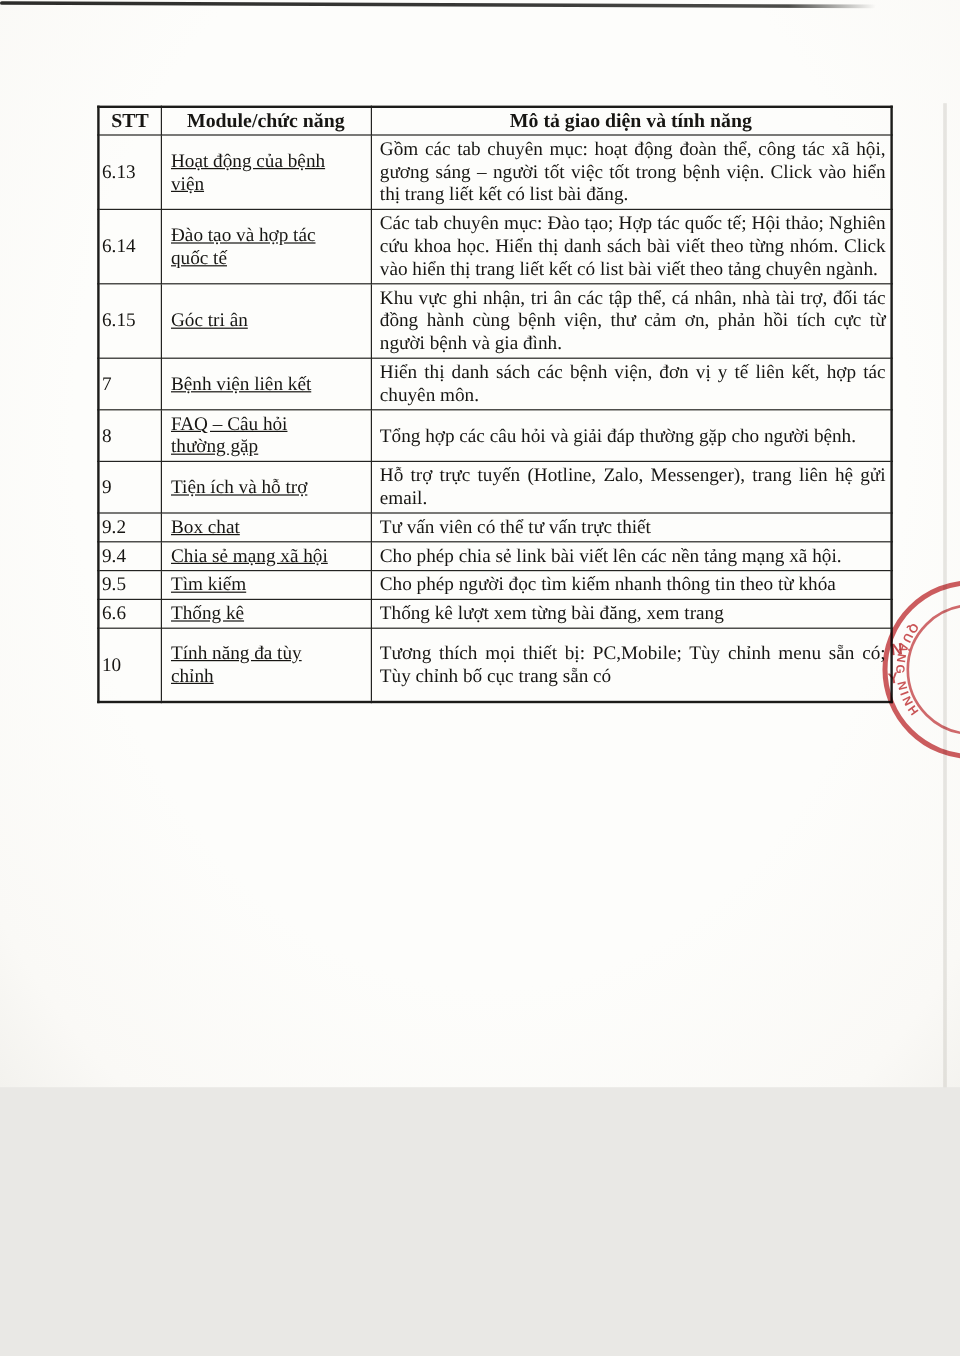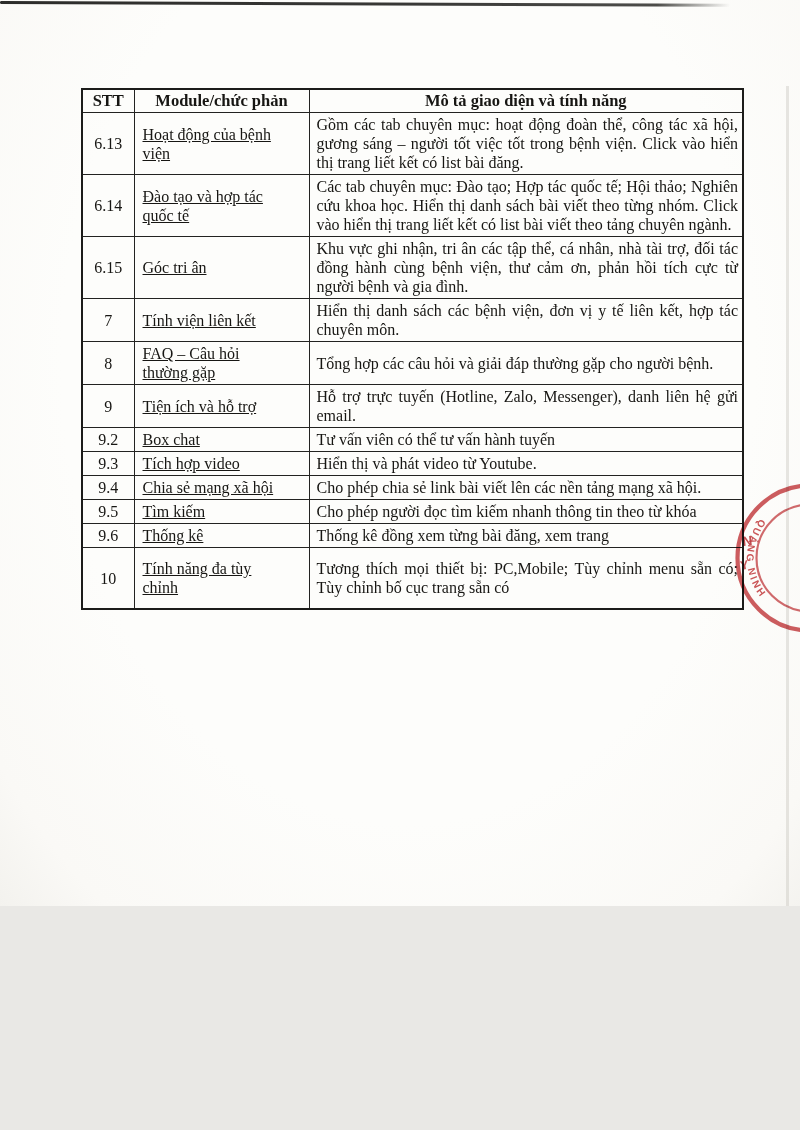--- a/index.html
+++ b/index.html
@@ -58,21 +58,21 @@
   }
   .features th {
     font-size: 16.5px; font-weight: bold;
     height: 19px; padding: 1px 3px;
     text-align: center; vertical-align: middle;
   }
   .features td {
     font-size: 16px; line-height: 19px;
     padding: 2px 5px; vertical-align: middle;
   }
-  td.stt  { text-align: center; padding: 2px 2px; }
+  td.stt  { padding: 2px 2px; }
   td.module { padding-left: 8px; white-space: pre-line; text-decoration: underline; }
   td.desc { text-align: justify; padding-left: 7px; padding-right: 4px; }
   .features tbody tr:last-child td { height: 56px; }
   
   svg.stamp {
     position: absolute; left: 725px; top: 475px;
     mix-blend-mode: multiply;
     opacity: 0.92;
   }
 </style>
@@ -88,21 +88,21 @@
 
   <table class="features">
     <colgroup>
       <col style="width:52px">
       <col style="width:175px">
       <col style="width:434px">
     </colgroup>
     <thead>
       <tr>
         <th>STT</th>
-        <th>Module/chức phản</th>
+        <th>Module/chức năng</th>
         <th>Mô tả giao diện và tính năng</th>
       </tr>
     </thead>
     <tbody>
         <tr>
       <td class="stt">6.13</td>
       <td class="module">Hoạt động của bệnh
 viện</td>
       <td class="desc">Gồm các tab chuyên mục: hoạt động đoàn thể, công tác xã hội, gương sáng – người tốt việc tốt trong bệnh viện. Click vào hiển thị trang liết kết có list bài đăng.</td>
     </tr>
@@ -112,58 +112,53 @@
 quốc tế</td>
       <td class="desc">Các tab chuyên mục: Đào tạo; Hợp tác quốc tế; Hội thảo; Nghiên cứu khoa học. Hiển thị danh sách bài viết theo từng nhóm. Click vào hiển thị trang liết kết có list bài viết theo tảng chuyên ngành.</td>
     </tr>
         <tr>
       <td class="stt">6.15</td>
       <td class="module">Góc tri ân</td>
       <td class="desc">Khu vực ghi nhận, tri ân các tập thể, cá nhân, nhà tài trợ, đối tác đồng hành cùng bệnh viện, thư cảm ơn, phản hồi tích cực từ người bệnh và gia đình.</td>
     </tr>
         <tr>
       <td class="stt">7</td>
-      <td class="module">Tính viện liên kết</td>
+      <td class="module">Bệnh viện liên kết</td>
       <td class="desc">Hiển thị danh sách các bệnh viện, đơn vị y tế liên kết, hợp tác chuyên môn.</td>
     </tr>
         <tr>
       <td class="stt">8</td>
       <td class="module">FAQ – Câu hỏi
 thường gặp</td>
       <td class="desc">Tổng hợp các câu hỏi và giải đáp thường gặp cho người bệnh.</td>
     </tr>
         <tr>
       <td class="stt">9</td>
       <td class="module">Tiện ích và hỗ trợ</td>
-      <td class="desc">Hỗ trợ trực tuyến (Hotline, Zalo, Messenger), danh liên hệ gửi email.</td>
+      <td class="desc">Hỗ trợ trực tuyến (Hotline, Zalo, Messenger), trang liên hệ gửi email.</td>
     </tr>
         <tr>
       <td class="stt">9.2</td>
       <td class="module">Box chat</td>
-      <td class="desc">Tư vấn viên có thể tư vấn hành tuyến</td>
-    </tr>
-        <tr>
-      <td class="stt">9.3</td>
-      <td class="module">Tích hợp video</td>
-      <td class="desc">Hiển thị và phát video từ Youtube.</td>
+      <td class="desc">Tư vấn viên có thể tư vấn trực thiết</td>
     </tr>
         <tr>
       <td class="stt">9.4</td>
       <td class="module">Chia sẻ mạng xã hội</td>
       <td class="desc">Cho phép chia sẻ link bài viết lên các nền tảng mạng xã hội.</td>
     </tr>
         <tr>
       <td class="stt">9.5</td>
       <td class="module">Tìm kiếm</td>
       <td class="desc">Cho phép người đọc tìm kiếm nhanh thông tin theo từ khóa</td>
     </tr>
         <tr>
-      <td class="stt">9.6</td>
+      <td class="stt">6.6</td>
       <td class="module">Thống kê</td>
-      <td class="desc">Thống kê đồng xem từng bài đăng, xem trang</td>
+      <td class="desc">Thống kê lượt xem từng bài đăng, xem trang</td>
     </tr>
         <tr>
       <td class="stt">10</td>
       <td class="module">Tính năng đa tùy
 chỉnh</td>
       <td class="desc">Tương thích mọi thiết bị: PC,Mobile; Tùy chỉnh menu sẵn có; Tùy chỉnh bố cục trang sẵn có</td>
     </tr>
       </tbody>
   </table>
 

